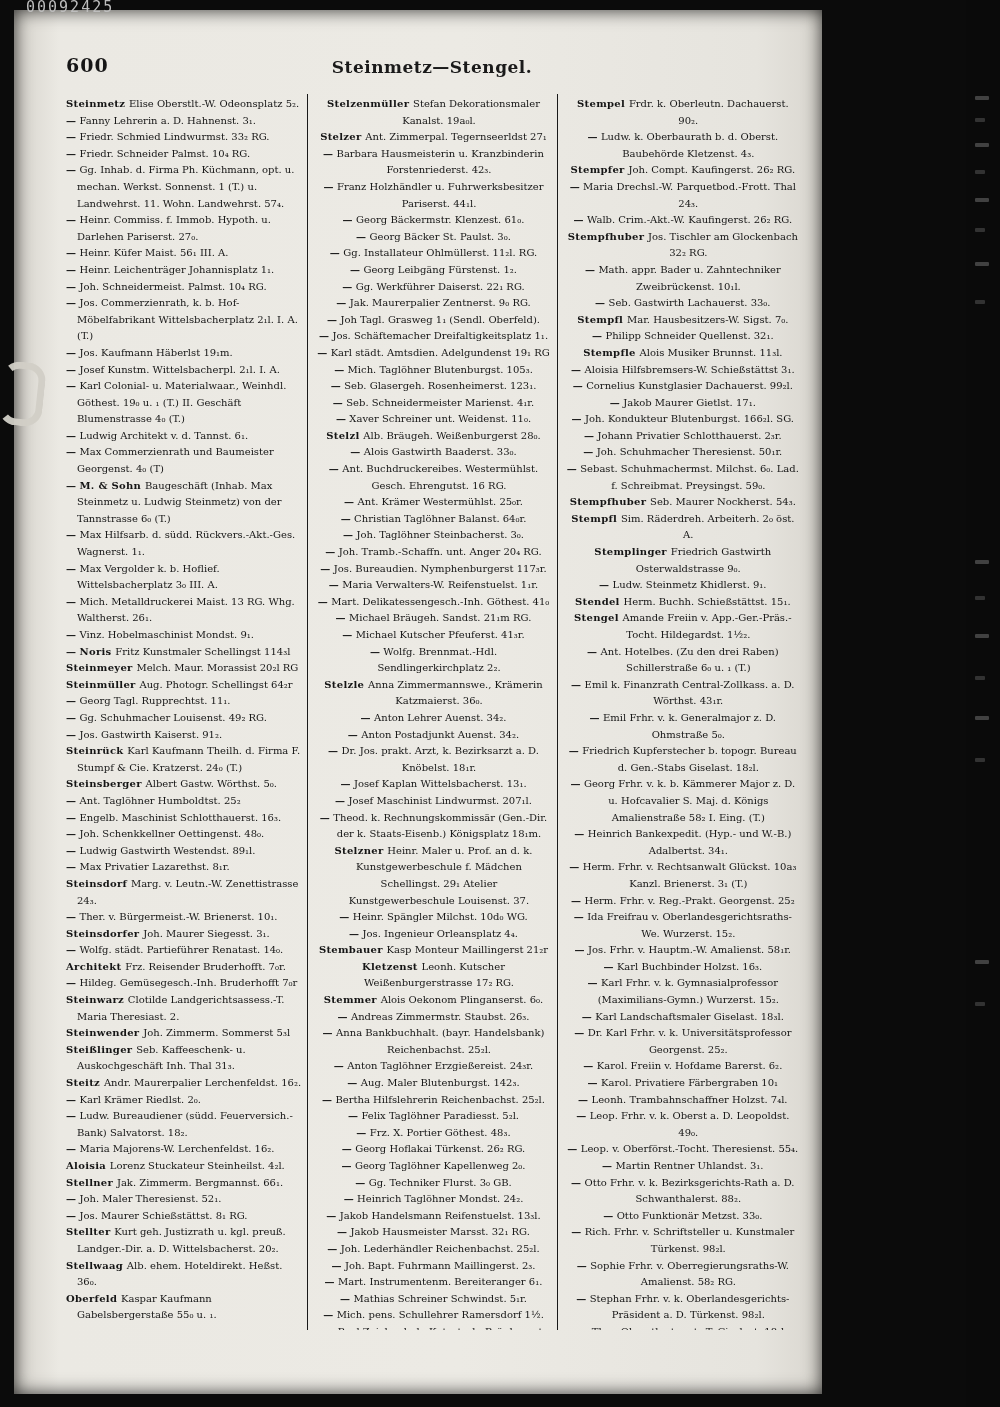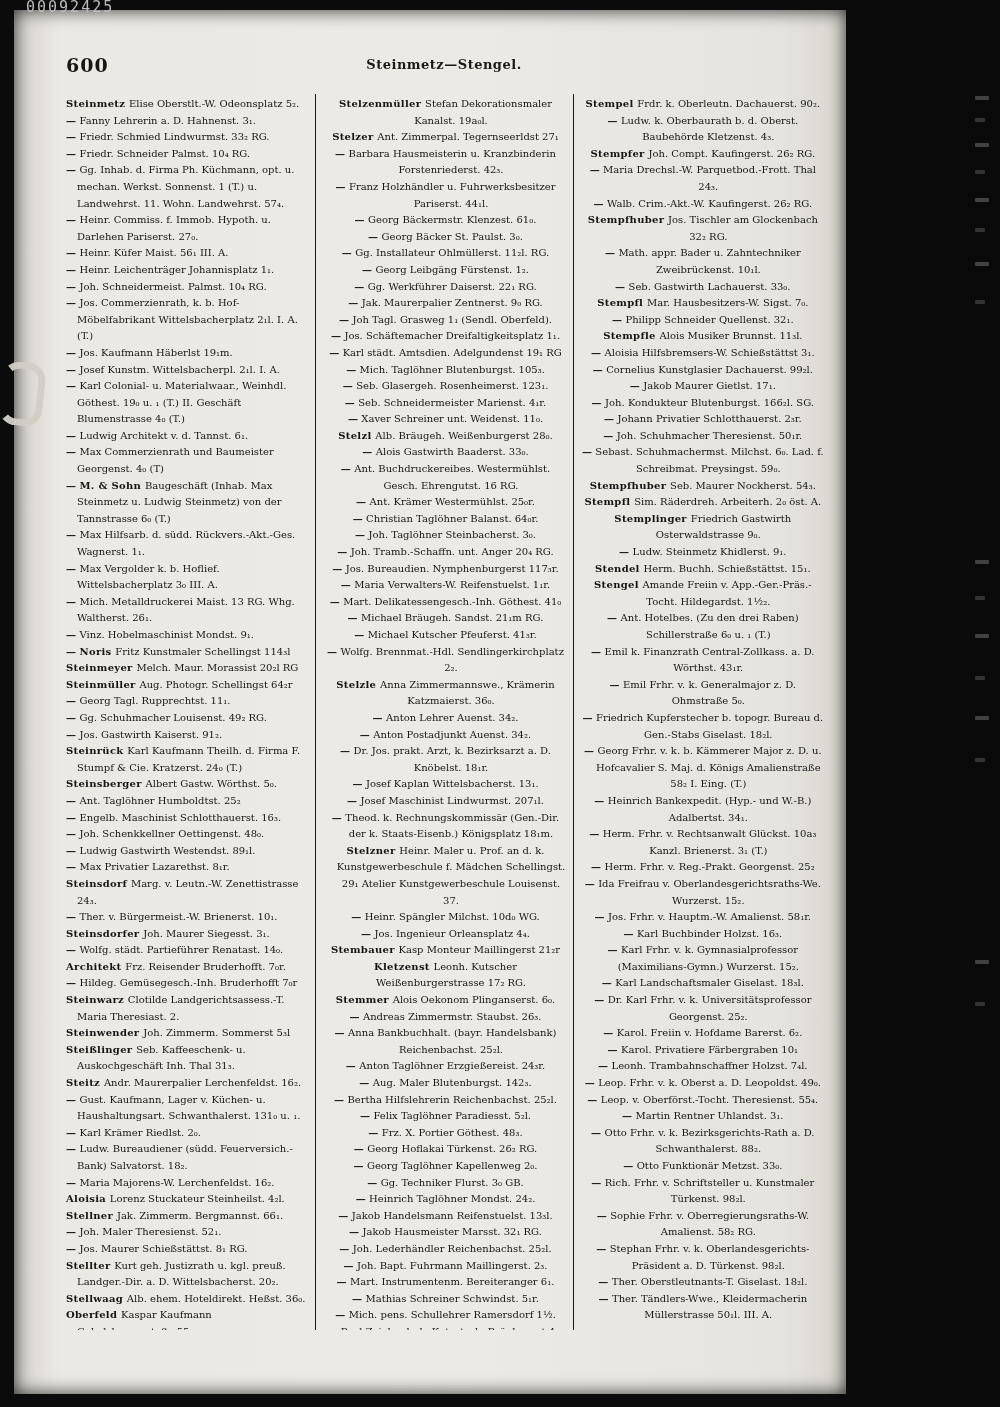--- a/index.html
+++ b/index.html
@@ -11,32 +11,31 @@
   }
   .scan-id{
     position:absolute;top:-2px;left:26px;
     color:#bdbdbd;font-family:"DejaVu Sans Mono", monospace;
     font-size:15px;letter-spacing:2px;z-index:5;
   }
   .page{
     position:absolute;left:14px;top:10px;width:808px;height:1384px;
     background:linear-gradient(90deg,#d6d3cc 0px,#ebe9e3 45px,#eceae4 55%,#e6e4de 92%,#d9d6cf 100%);
     box-shadow:0 0 18px rgba(0,0,0,.8) inset;
-    padding-left:24px;
   }
   .clip{
     position:absolute;left:-14px;top:352px;width:30px;height:50px;
     border:7px solid #d2cfc7;border-left-color:transparent;
     border-radius:18px;transform:rotate(6deg);opacity:.95;
   }
   .header{position:absolute;top:44px;left:52px;right:24px;height:24px;}
   .page-number{font-size:19px;font-weight:bold;color:#161616;letter-spacing:1px;}
   .title{
     position:absolute;left:0;right:0;top:3px;text-align:center;
-    font-size:13px;font-weight:bold;color:#1a1a1a;letter-spacing:.5px;
+    font-size:17px;font-weight:bold;color:#1a1a1a;letter-spacing:.5px;
   }
   .columns{
     position:absolute;top:84px;left:44px;right:16px;height:1236px;
     display:flex;
   }
   .column{
     width:33.333%;box-sizing:border-box;
     padding:2px 6px 0 8px;overflow:hidden;
     font-size:10px;line-height:16.6px;color:#151515;
   }
@@ -103,21 +102,20 @@
         <div class="entry"><span class="lead">Steinsdorf </span>Marg. v. Leutn.-W. Zenettistrasse 24₃.</div>
         <div class="entry"><span class="dash">— </span>Ther. v. Bürgermeist.-W. Brienerst. 10₁.</div>
         <div class="entry"><span class="lead">Steinsdorfer </span>Joh. Maurer Siegesst. 3₁.</div>
         <div class="entry"><span class="dash">— </span>Wolfg. städt. Partieführer Renatast. 14₀.</div>
         <div class="entry"><span class="lead">Architekt </span>Frz. Reisender Bruderhofft. 7₀r.</div>
         <div class="entry"><span class="dash">— </span>Hildeg. Gemüsegesch.-Inh. Bruderhofft 7₀r</div>
         <div class="entry"><span class="lead">Steinwarz </span>Clotilde Landgerichtsassess.-T. Maria Theresiast. 2.</div>
         <div class="entry"><span class="lead">Steinwender </span>Joh. Zimmerm. Sommerst 5₃l</div>
         <div class="entry"><span class="lead">Steißlinger </span>Seb. Kaffeeschenk- u. Auskochgeschäft Inh. Thal 31₃.</div>
         <div class="entry"><span class="lead">Steitz </span>Andr. Maurerpalier Lerchenfeldst. 16₂.</div>
-        <div class="entry"><span class="dash">— </span>Gust. Kaufmann, Lager v. Küchen- u. Haushaltungsart. Schwanthalerst. 131₀ u. ₁.</div>
         <div class="entry"><span class="dash">— </span>Karl Krämer Riedlst. 2₀.</div>
         <div class="entry"><span class="dash">— </span>Ludw. Bureaudiener (südd. Feuerversich.-Bank) Salvatorst. 18₂.</div>
         <div class="entry"><span class="dash">— </span>Maria Majorens-W. Lerchenfeldst. 16₂.</div>
         <div class="entry"><span class="lead">Aloisia </span>Lorenz Stuckateur Steinheilst. 4₂l.</div>
         <div class="entry"><span class="lead">Stellner </span>Jak. Zimmerm. Bergmannst. 66₁.</div>
         <div class="entry"><span class="dash">— </span>Joh. Maler Theresienst. 52₁.</div>
         <div class="entry"><span class="dash">— </span>Jos. Maurer Schießstättst. 8₁ RG.</div>
         <div class="entry"><span class="lead">Stellter </span>Kurt geh. Justizrath u. kgl. preuß. Landger.-Dir. a. D. Wittelsbacherst. 20₂.</div>
         <div class="entry"><span class="lead">Stellwaag </span>Alb. ehem. Hoteldirekt. Heßst. 36₀.</div>
         <div class="entry"><span class="lead">Oberfeld </span>Kaspar Kaufmann Gabelsbergerstaße 55₀ u. ₁.</div>

